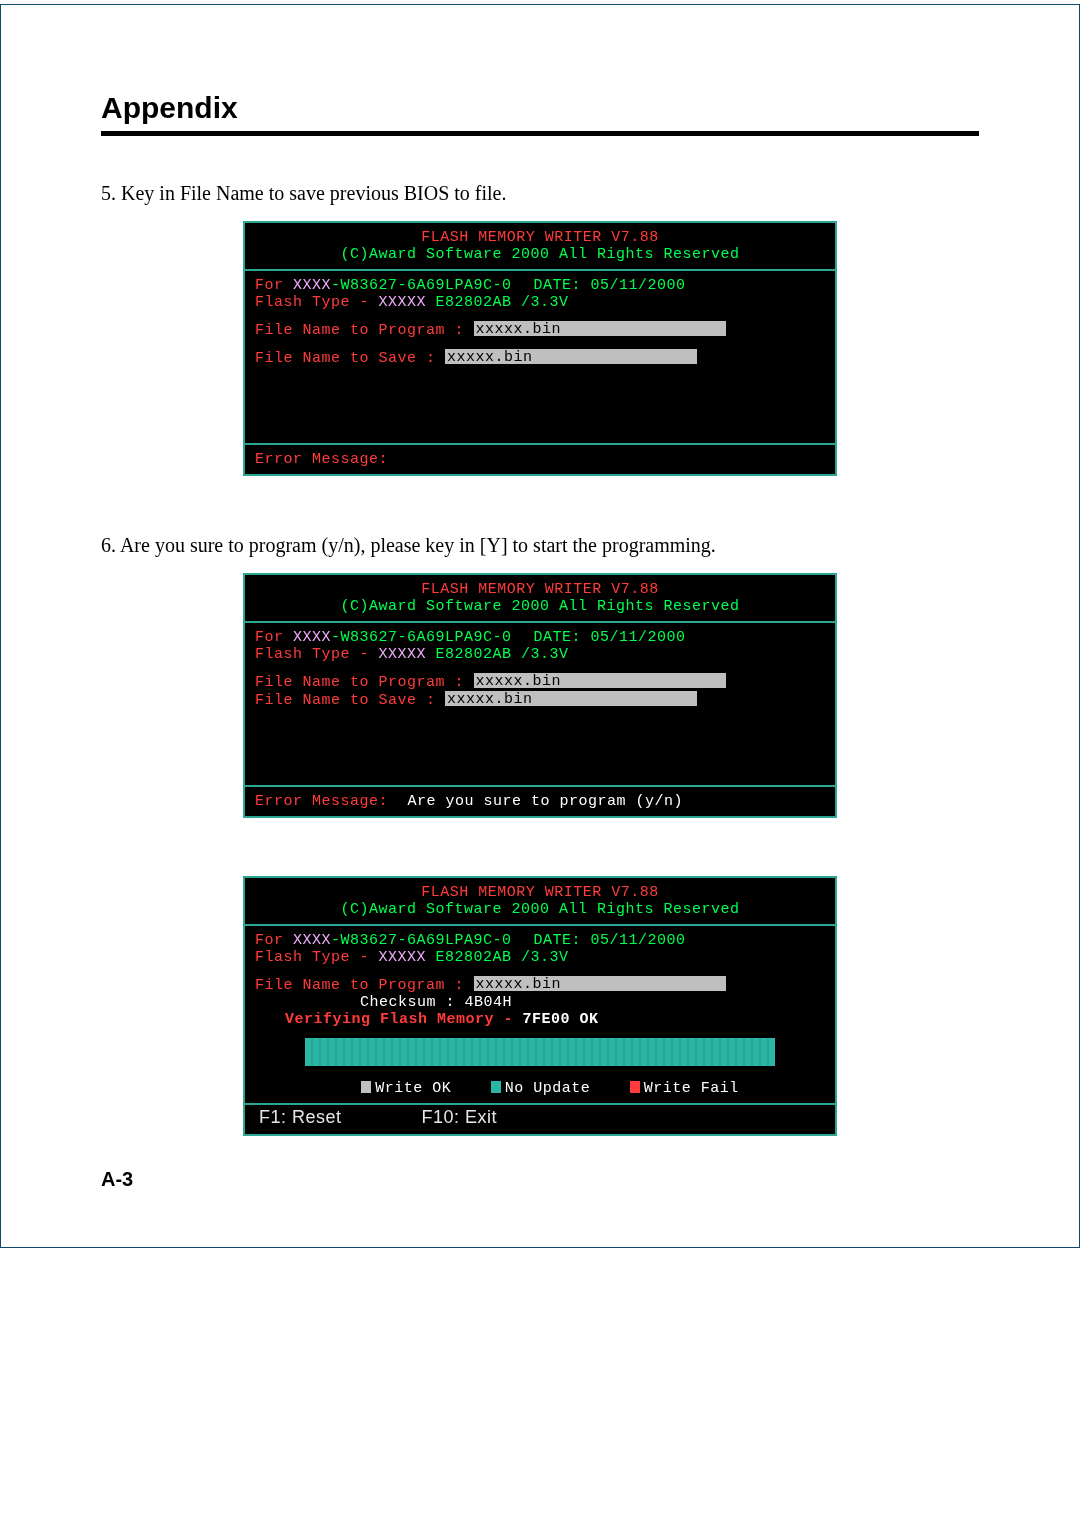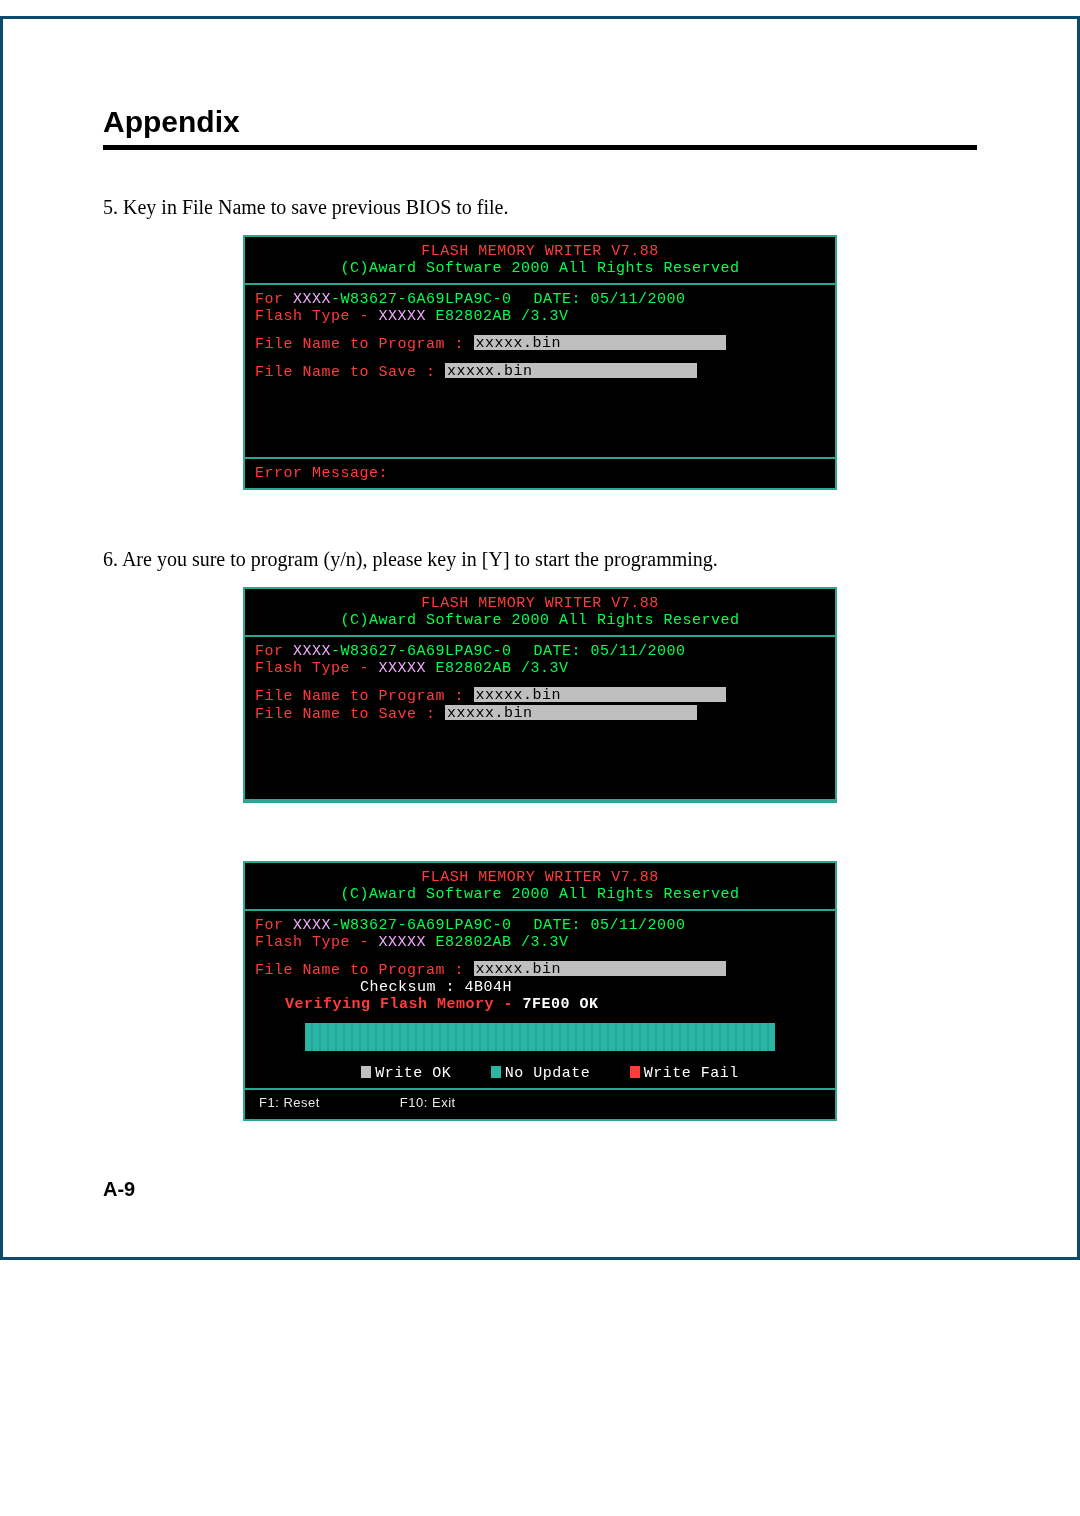--- a/index.html
+++ b/index.html
@@ -5,22 +5,22 @@
   body {
     margin: 0;
     padding: 0;
     background: #fff;
     font-family: "Times New Roman", Times, serif;
   }
   .page {
     width: 1080px;
     height: 1244px;
     box-sizing: border-box;
-    border: 3px solid #0c4a6e;
-    margin: 16px auto;
+    border: 1px solid #0c4a6e;
+    margin: 4px auto;
     padding: 60px 100px 40px 100px;
     position: relative;
   }
   .title {
     font-family: Arial, Helvetica, sans-serif;
     font-weight: bold;
     font-size: 30px;
     margin: 26px 0 6px 0;
   }
   .rule {
@@ -56,21 +56,21 @@
   .bios .body {
     border-bottom: 2px solid #2aa693;
     min-height: 150px;
   }
   .bios .footer {
     color: #ff3b3b;
   }
   .bios .footer-help {
     color: #e6e6e6;
     font-family: Arial, Helvetica, sans-serif;
-    font-size: 13px;
+    font-size: 18px;
     display: flex;
     gap: 80px;
     padding: 4px 10px 8px 14px;
   }
 
   .bios .red  { color: #ff3b3b; }
   .bios .grn  { color: #00ff4e; }
   .bios .wht  { color: #ffffff; }
   .bios .gry  { color: #f0abfc; }
 
@@ -175,20 +175,24 @@
         <div class="line">
           <span class="red">File Name to Program :</span>
           <span class="fld">xxxxx.bin</span>
         </div>
         <div class="line">
           <span class="red">File Name to Save    :</span>
           <span class="fld">xxxxx.bin</span>
         </div>
         <div style="height:70px"></div>
       </div>
+      <div class="section footer">
+        <span class="red">Error Message:</span>
+        <span class="wht" style="padding-left:10px">Are you sure to program (y/n)</span>
+      </div>
     </div>
   </div>
 
   <div class="step-wrap">
     <div class="bios">
       <div class="section hdr">
         <div class="line"><span class="red">FLASH  MEMORY  WRITER V7.88</span></div>
         <div class="line grn">(C)Award Software 2000 All Rights Reserved</div>
       </div>
       <div class="section body" style="min-height:0">
@@ -220,14 +224,14 @@
           <span class="sq red"></span><span>Write Fail</span>
         </div>
       </div>
       <div class="footer-help">
         <span>F1: Reset</span>
         <span>F10: Exit</span>
       </div>
     </div>
   </div>
 
-  <div class="page-num">A-9</div>
+  <div class="page-num">A-3</div>
 </div>
 
 </body></html>

